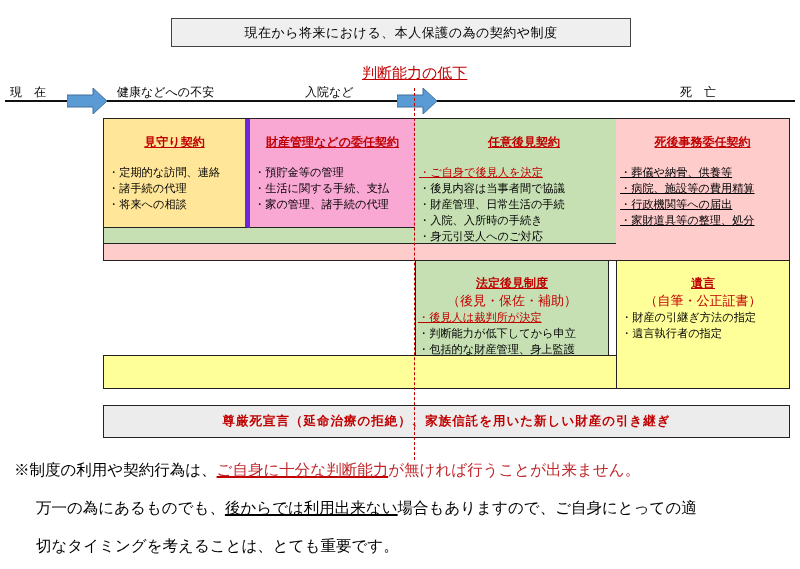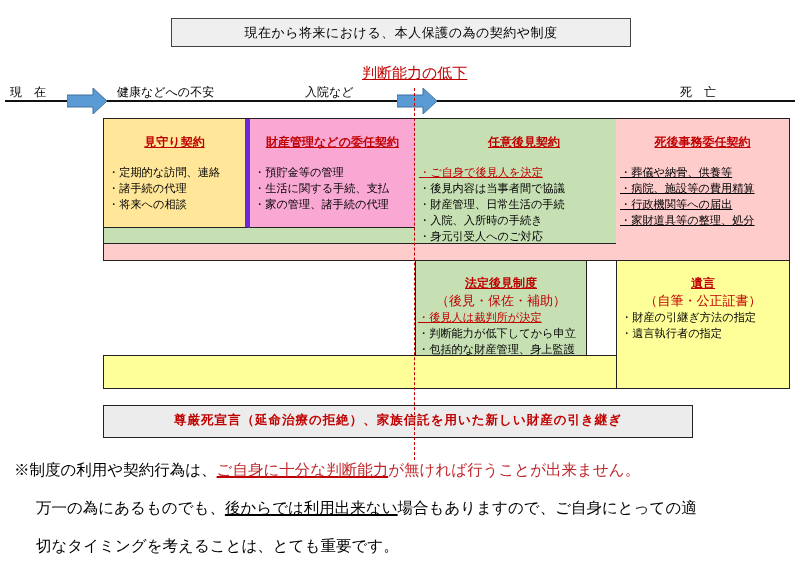--- a/index.html
+++ b/index.html
@@ -11,21 +11,21 @@
   .arrow{width:40px;height:26px;}
   .judg-label{left:362px;top:64px;color:#c00000;font-size:15px;text-decoration:underline;white-space:nowrap;}
   .dash-line{left:414px;top:88px;width:0;height:372px;border-left:1.5px dashed #c00000;z-index:5;}
   .box{position:absolute;box-sizing:border-box;font-family:"DejaVu Sans","Liberation Sans",sans-serif;}
   .box-title{color:#c00000;font-weight:bold;text-decoration:underline;font-size:12px;text-align:center;white-space:nowrap;}
   .box-sub{color:#c00000;font-size:13px;text-align:center;white-space:nowrap;}
   .items{list-style:none;margin:0;padding:0 0 0 4px;font-size:11.2px;line-height:16px;}
   .items li{white-space:nowrap;}
   .items li.hl{color:#c00000;text-decoration:underline;}
   .frame{border:1.5px solid #222;}
-  .gray-box{left:103px;top:405px;width:590px;height:33px;background:#ececec;border:1.5px solid #222;box-sizing:border-box;color:#c00000;font-size:12.5px;font-weight:bold;text-align:center;line-height:30px;letter-spacing:1px;font-family:Liberation Mono, monospace;}
+  .gray-box{left:103px;top:405px;width:687px;height:33px;background:#ececec;border:1.5px solid #222;box-sizing:border-box;color:#c00000;font-size:12.5px;font-weight:bold;text-align:center;line-height:30px;letter-spacing:1px;font-family:Liberation Sans, sans-serif;}
   .note{font-size:15.5px;white-space:nowrap;}
   .note .red{color:#c0282d;}
   .note .ul-red{color:#c0282d;text-decoration:underline;text-decoration-color:#c00000;text-decoration-thickness:2px;}
   .note .ul-black{text-decoration:underline;text-decoration-thickness:2px;}
 </style>
 </head>
 <body>
 
 <div class="abs title-box">現在から将来における、本人保護の為の契約や制度</div>
 
@@ -82,21 +82,21 @@
   <ul class="items" style="margin-top:14px;text-decoration:underline;">
     <li>・葬儀や納骨、供養等</li>
     <li>・病院、施設等の費用精算</li>
     <li>・行政機関等への届出</li>
     <li>・家財道具等の整理、処分</li>
   </ul>
 </div>
 
 <div class="box frame" style="left:103px;top:355px;width:687px;height:34px;background:#ffff99;"></div>
 
-<div class="box frame" style="left:415px;top:260px;width:172px;height:96px;background:#c6e0b4;padding-top:14px;">
+<div class="box frame" style="left:415px;top:260px;width:194px;height:96px;background:#c6e0b4;padding-top:14px;">
   <div class="box-title">法定後見制度</div>
   <div class="box-sub">（後見・保佐・補助）</div>
   <ul class="items" style="padding-left:2px;">
     <li class="hl">・後見人は裁判所が決定</li>
     <li>・判断能力が低下してから申立</li>
     <li>・包括的な財産管理、身上監護</li>
   </ul>
 </div>
 
 <div class="box frame" style="left:616px;top:260px;width:174px;height:129px;background:#ffff99;padding-top:14px;">

